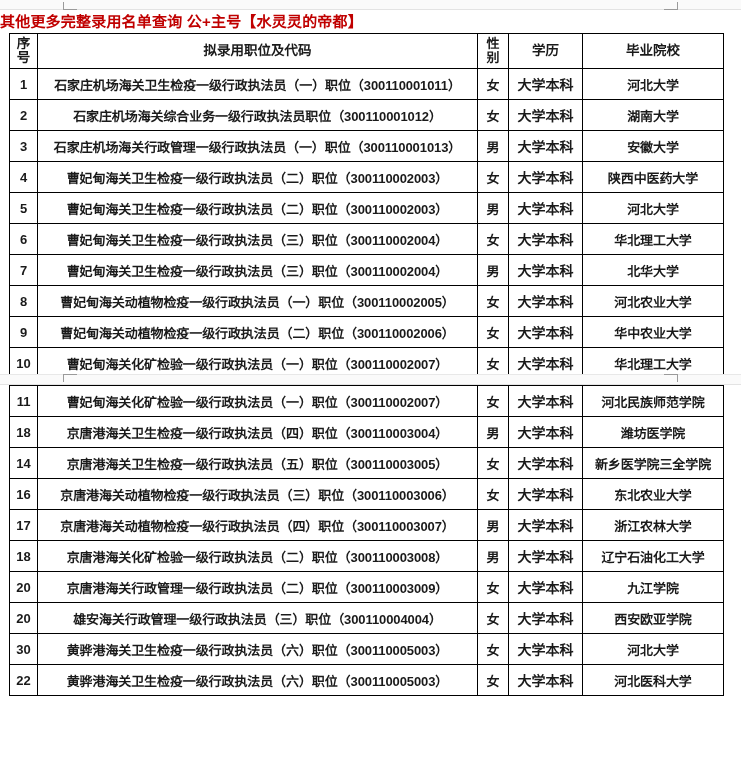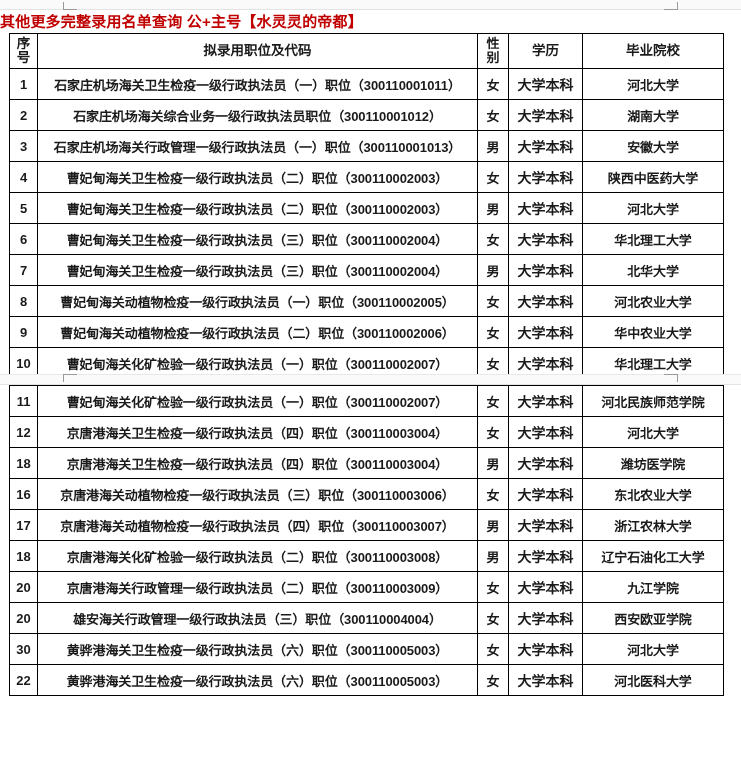--- a/index.html
+++ b/index.html
@@ -237,32 +237,32 @@
     </colgroup>
     <tbody id="tbody-b">
         <tr>
           <td class="cell-index">11</td>
           <td class="cell-post">曹妃甸海关化矿检验一级行政执法员（一）职位（300110002007）</td>
           <td class="cell-gender">女</td>
           <td class="cell-edu">大学本科</td>
           <td class="cell-school">河北民族师范学院</td>
         </tr>
         <tr>
-          <td class="cell-index">12</td>
-          <td class="cell-post">京唐港海关卫生检疫一级行政执法员（四）职位（300110003004）</td>
-          <td class="cell-gender">女</td>
-          <td class="cell-edu">大学本科</td>
-          <td class="cell-school">河北大学</td>
-        </tr>
-        <tr>
           <td class="cell-index">18</td>
           <td class="cell-post">京唐港海关卫生检疫一级行政执法员（四）职位（300110003004）</td>
           <td class="cell-gender">男</td>
           <td class="cell-edu">大学本科</td>
           <td class="cell-school">潍坊医学院</td>
+        </tr>
+        <tr>
+          <td class="cell-index">14</td>
+          <td class="cell-post">京唐港海关卫生检疫一级行政执法员（五）职位（300110003005）</td>
+          <td class="cell-gender">女</td>
+          <td class="cell-edu">大学本科</td>
+          <td class="cell-school">新乡医学院三全学院</td>
         </tr>
         <tr>
           <td class="cell-index">16</td>
           <td class="cell-post">京唐港海关动植物检疫一级行政执法员（三）职位（300110003006）</td>
           <td class="cell-gender">女</td>
           <td class="cell-edu">大学本科</td>
           <td class="cell-school">东北农业大学</td>
         </tr>
         <tr>
           <td class="cell-index">17</td>

